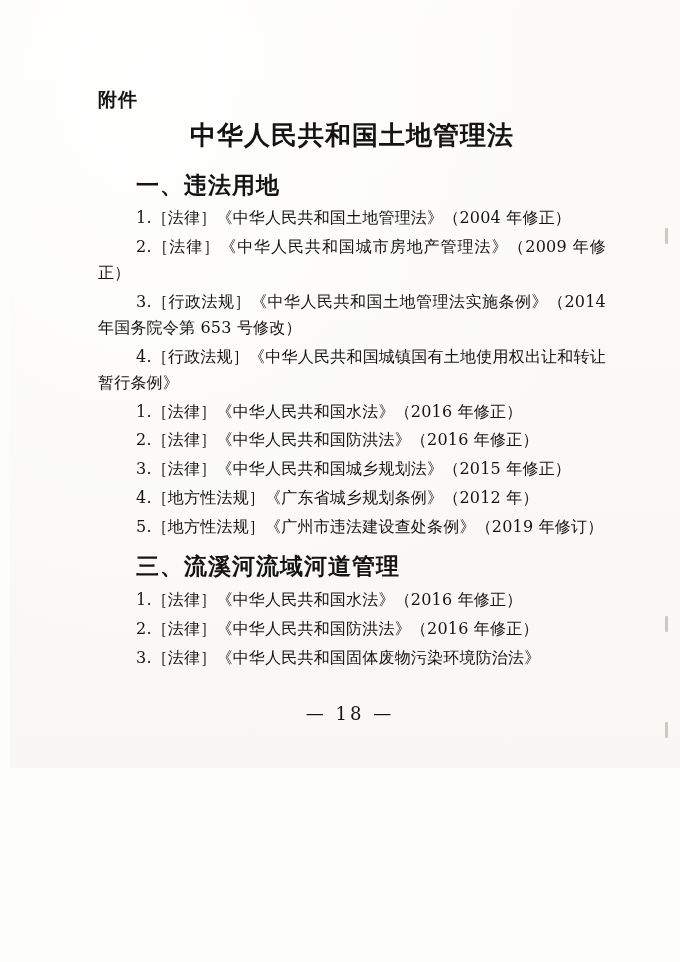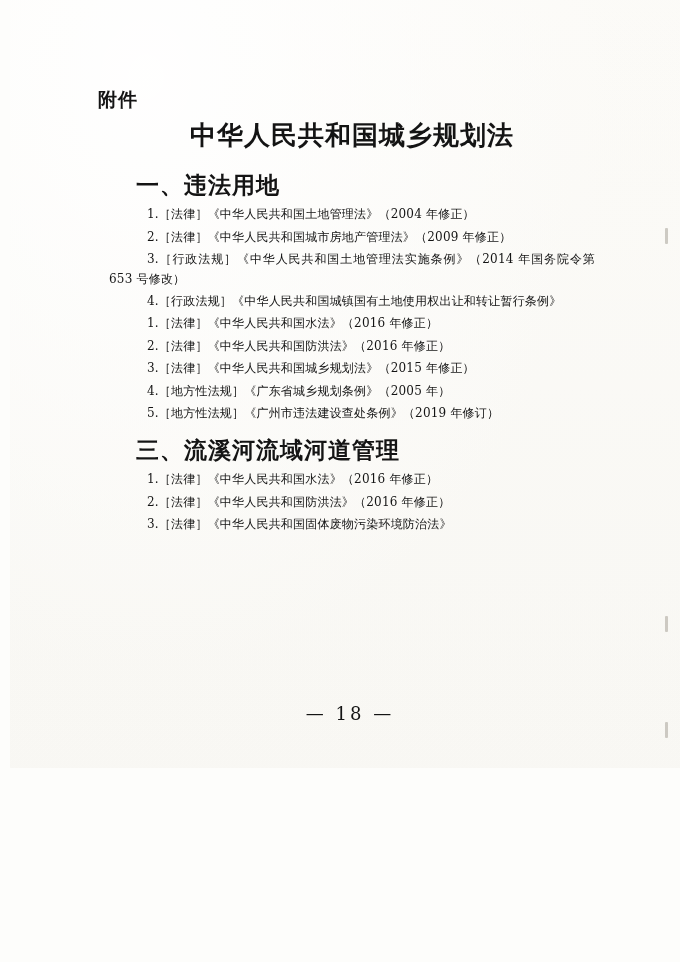--- a/index.html
+++ b/index.html
@@ -54,24 +54,24 @@
   }
   .section-heading {
     font-size: 23px;
     font-weight: 700;
     letter-spacing: 1px;
     text-indent: 38px;
     line-height: 1.55;
     margin: 8px 0 2px 0;
   }
   .item {
-    font-size: 12px;
+    font-size: 16px;
     line-height: 1.62;
     text-indent: 38px;
-    margin: 3px 11px;
+    margin: 3px 0;
     letter-spacing: 0.2px;
     text-align: justify;
     text-justify: inter-ideograph;
   }
   .page-number {
     position: absolute;
     left: 0;
     right: 0;
     bottom: 44px;
     text-align: center;
@@ -97,32 +97,32 @@
   <div class="paper-tint"></div>
 
   <div class="edge-mark m1"></div>
   <div class="edge-mark m2"></div>
   <div class="edge-mark m3"></div>
 
   <div class="content">
 
     <div class="attach-label">附件</div>
 
-    <h1 class="doc-title">中华人民共和国城乡规划法</h1>
+    <h1 class="doc-title">中华人民共和国土地管理法</h1>
 
     <div class="section-heading">一、违法用地</div>
     <p class="item">1.［法律］《中华人民共和国土地管理法》（2004 年修正）</p>
     <p class="item">2.［法律］《中华人民共和国城市房地产管理法》（2009 年修正）</p>
     <p class="item">3.［行政法规］《中华人民共和国土地管理法实施条例》（2014 年国务院令第 653 号修改）</p>
     <p class="item">4.［行政法规］《中华人民共和国城镇国有土地使用权出让和转让暂行条例》</p>
 
     <p class="item">1.［法律］《中华人民共和国水法》（2016 年修正）</p>
     <p class="item">2.［法律］《中华人民共和国防洪法》（2016 年修正）</p>
     <p class="item">3.［法律］《中华人民共和国城乡规划法》（2015 年修正）</p>
-    <p class="item">4.［地方性法规］《广东省城乡规划条例》（2005 年）</p>
+    <p class="item">4.［地方性法规］《广东省城乡规划条例》（2012 年）</p>
     <p class="item">5.［地方性法规］《广州市违法建设查处条例》（2019 年修订）</p>
 
     <div class="section-heading">三、流溪河流域河道管理</div>
     <p class="item">1.［法律］《中华人民共和国水法》（2016 年修正）</p>
     <p class="item">2.［法律］《中华人民共和国防洪法》（2016 年修正）</p>
     <p class="item">3.［法律］《中华人民共和国固体废物污染环境防治法》</p>
 
   </div>
 
   <div class="page-number">— 18 —</div>

